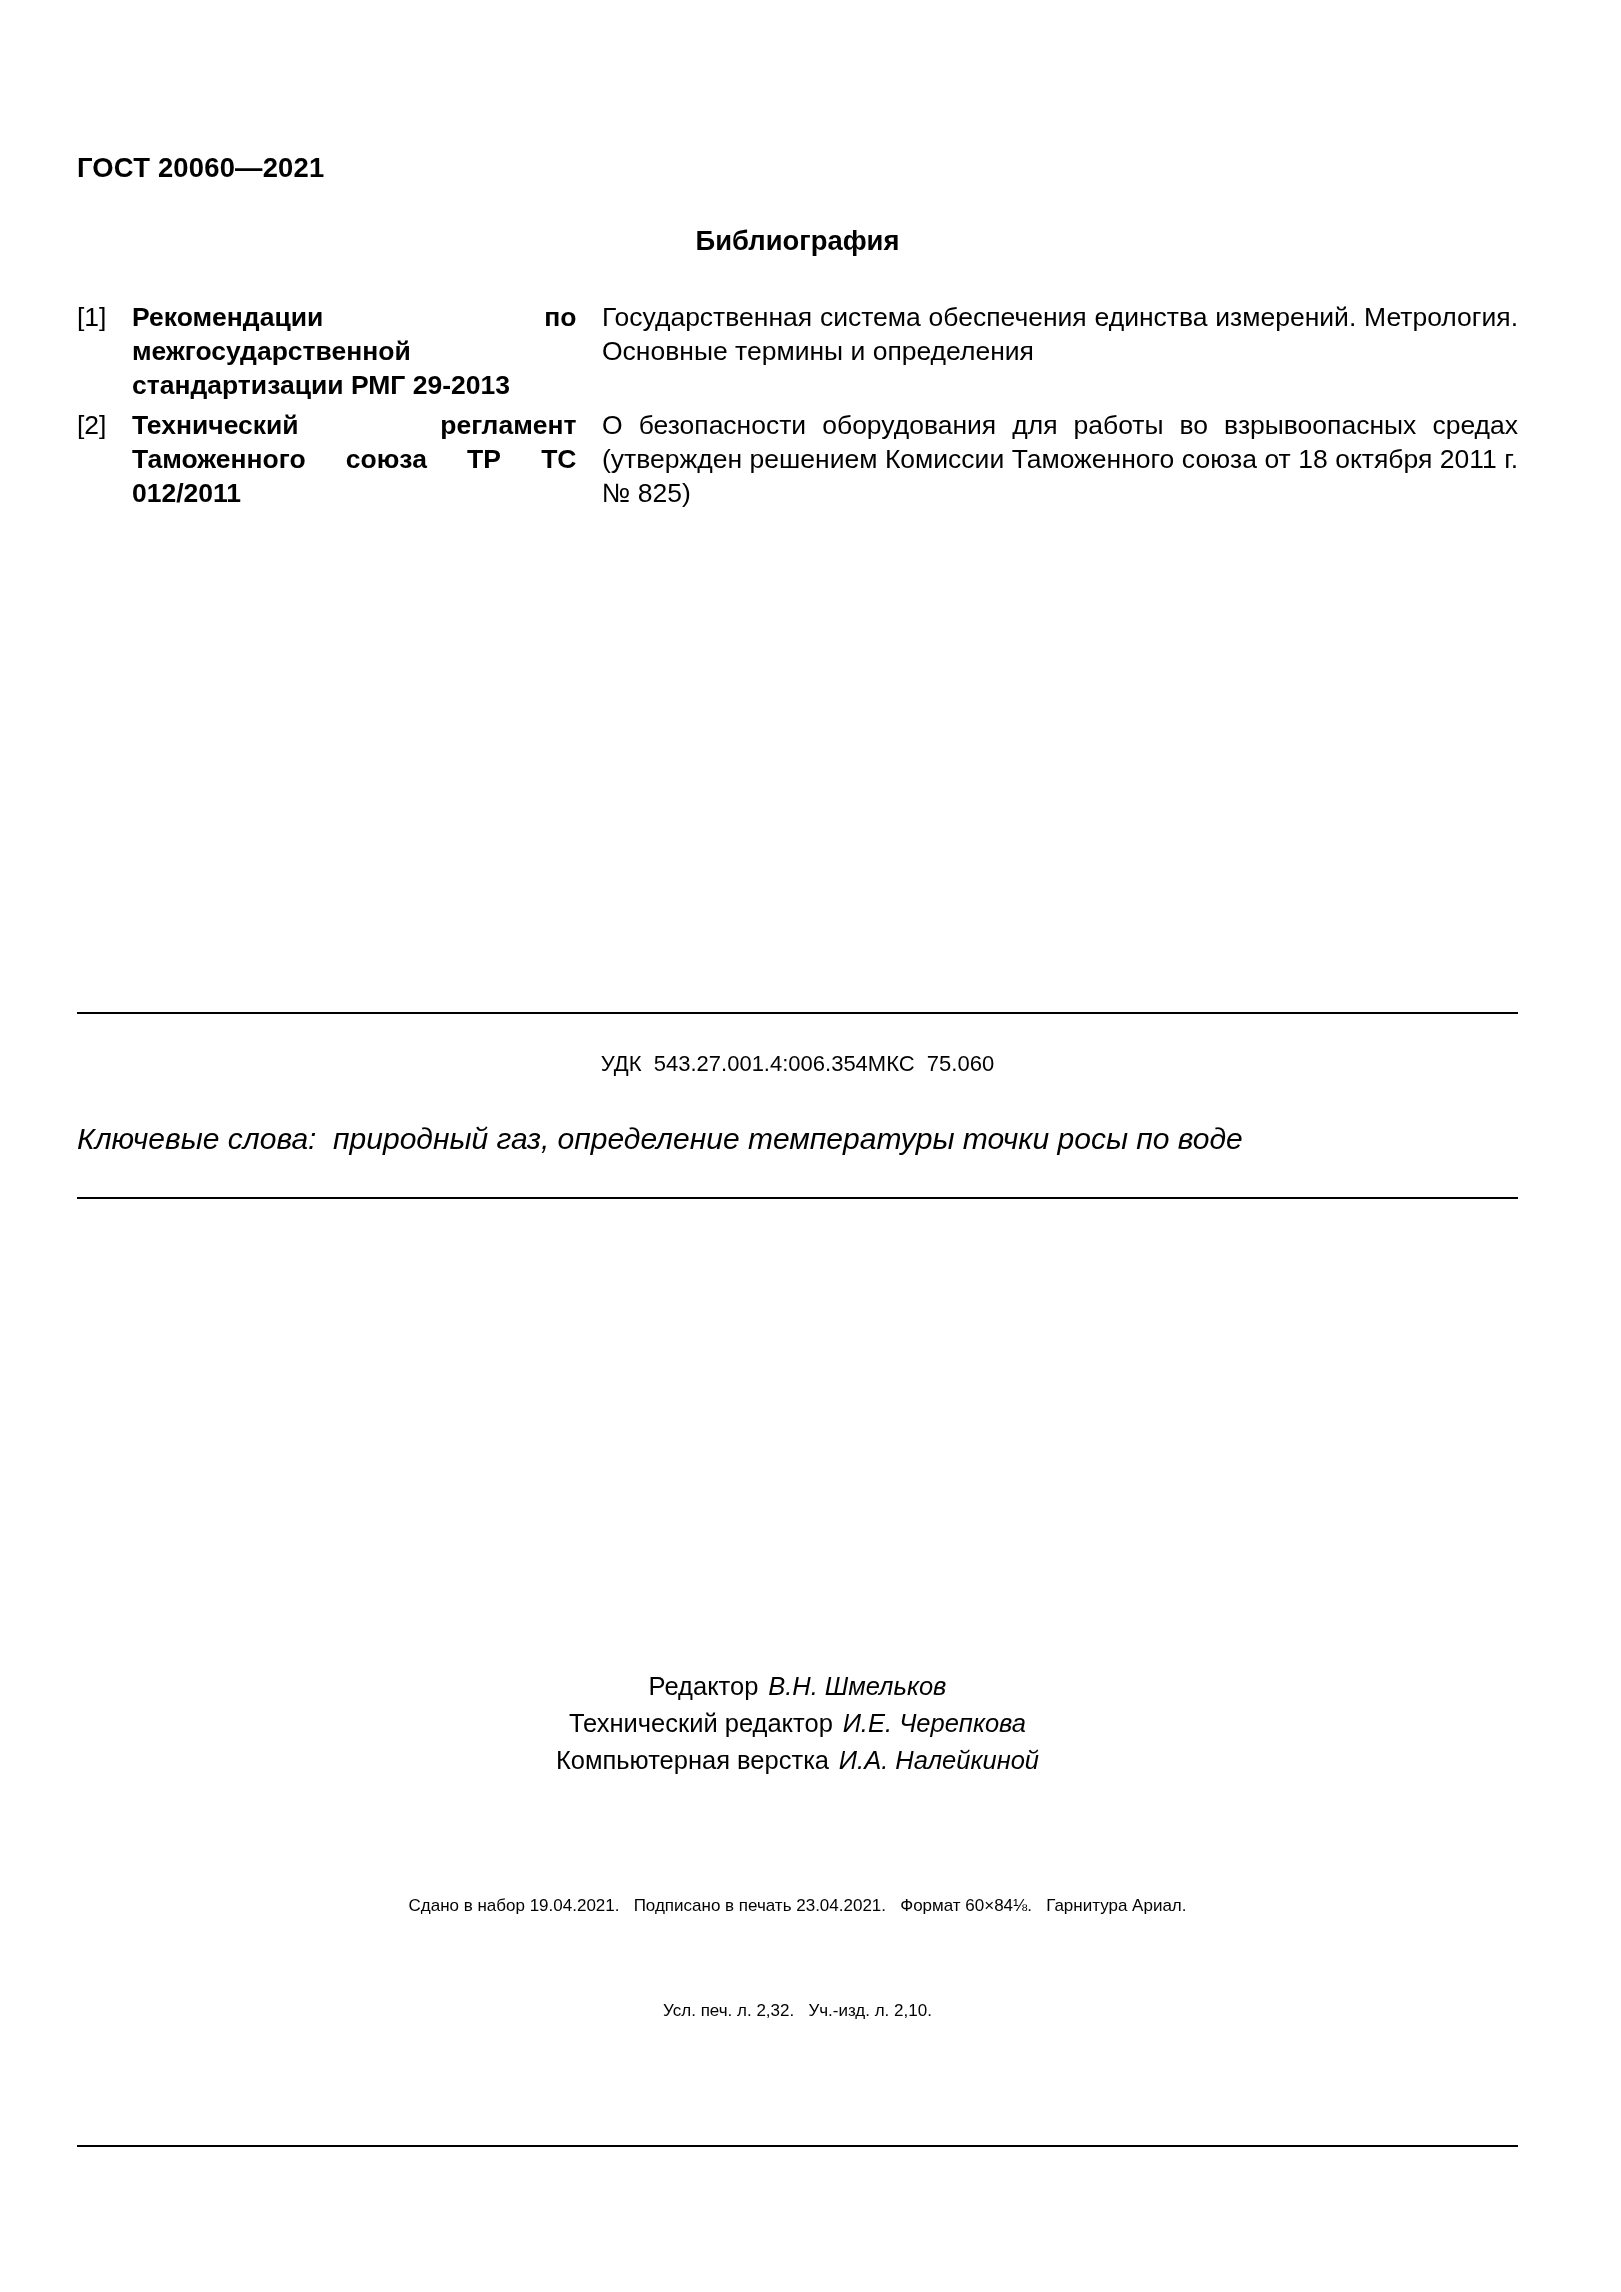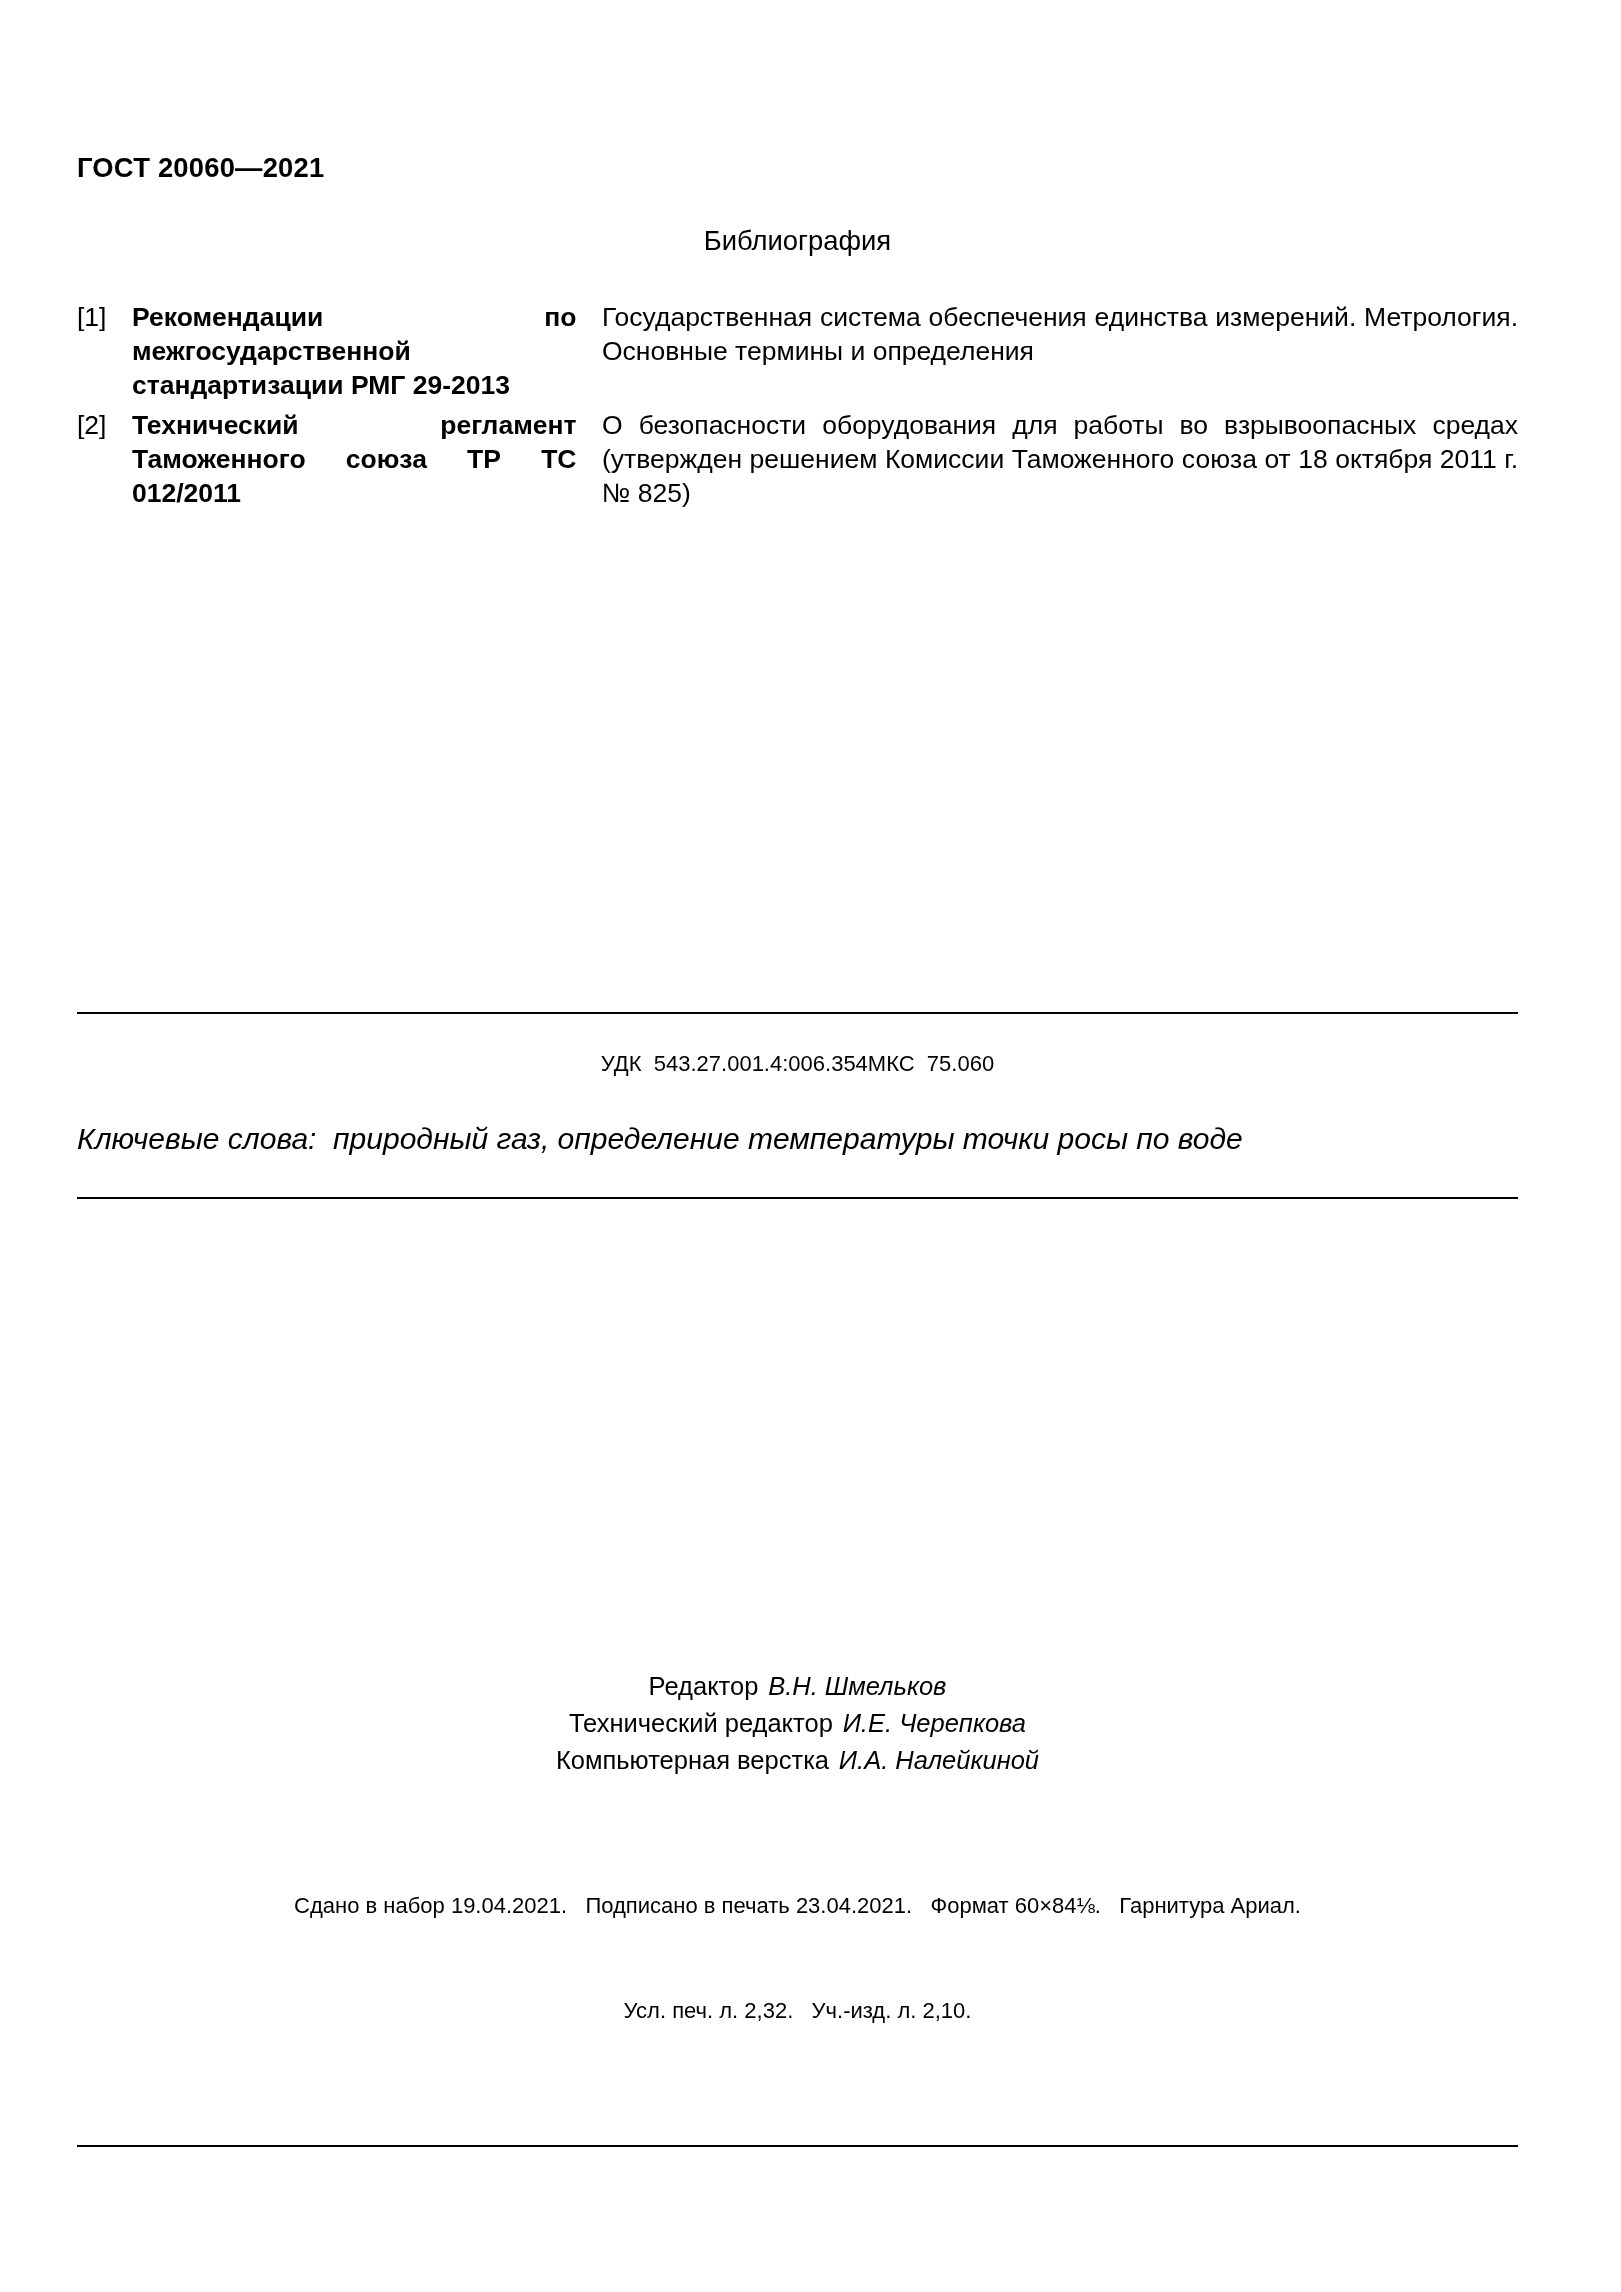--- a/index.html
+++ b/index.html
@@ -20,21 +20,21 @@
   }
   .doc-number {
     font-size: 27.4px;
     font-weight: bold;
     letter-spacing: 0.2px;
   }
   .section-title {
     margin-top: 41px;
     text-align: center;
     font-size: 27.4px;
-    font-weight: normal;
+    font-weight: bold;
   }
   .bibliography {
     margin-top: 43px;
     font-size: 26.5px;
     line-height: 34px;
   }
   .bib-entry {
     display: grid;
     grid-template-columns: 55px 470px 1fr;
     column-gap: 0;
@@ -78,21 +78,21 @@
     font-size: 25.5px;
     line-height: 37px;
   }
   .staff-name {
     font-style: italic;
     margin-left: 9.8px;
   }
   .print-block {
     margin-top: 39px;
     text-align: center;
-    font-size: 22px;
+    font-size: 17px;
     line-height: 35px;
     white-space: pre-wrap;
   }
   .prepared-note {
     margin-top: 31px;
     text-align: center;
     font-size: 24.5px;
   }
   .rule-3 { margin-top: 47px; border-top-width: 2px; }
   .publisher-block {

